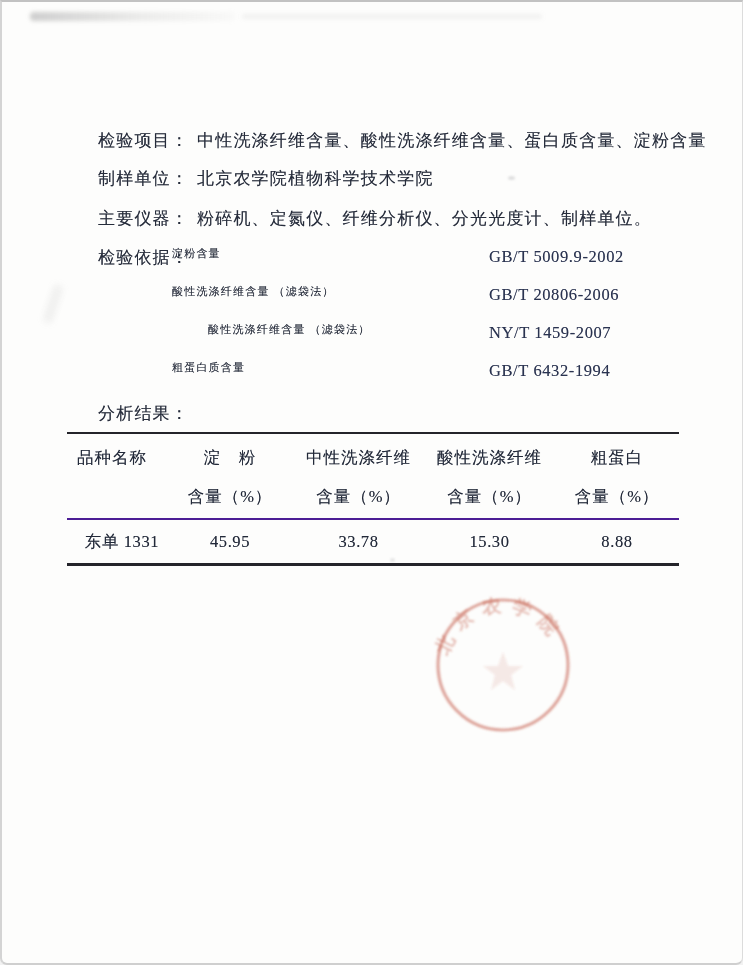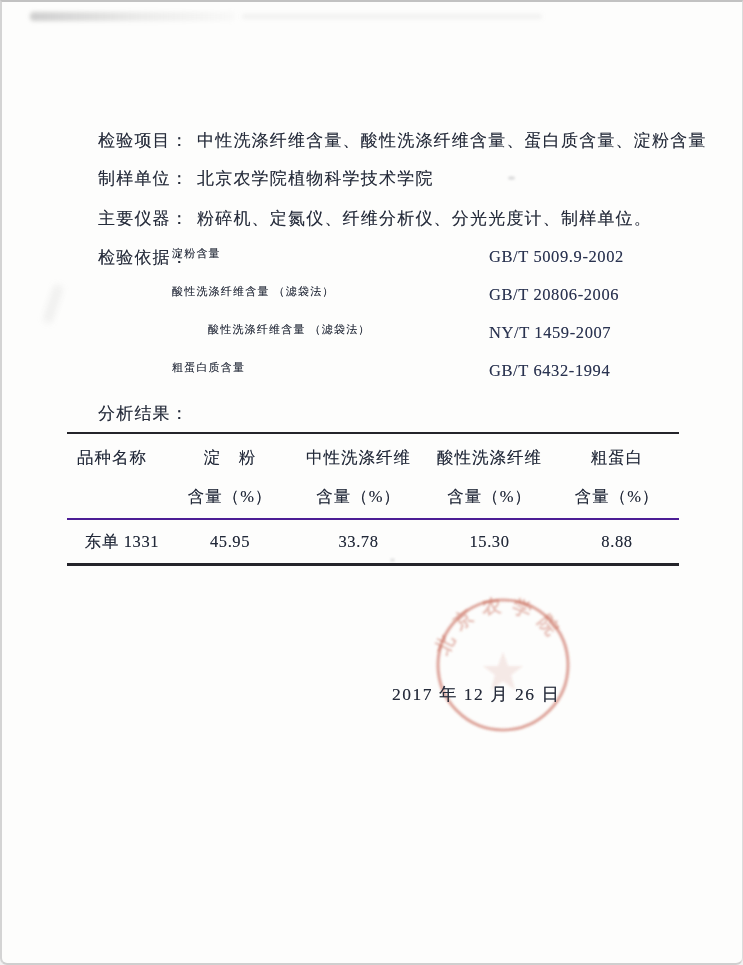--- a/index.html
+++ b/index.html
@@ -140,15 +140,14 @@
         </filter>
       <path id="sealArc" d="M 33 106 A 56 56 0 1 1 139 106" fill="none"></path>
     </defs>
     <circle cx="86" cy="85" r="65" fill="none" stroke="#c1543f" stroke-opacity="0.5" stroke-width="3.2" filter="url(#sblur)"></circle>
     <text font-size="19" font-weight="bold" fill="#c1543f" fill-opacity="0.38" filter="url(#sblur)" letter-spacing="9">
       <textPath href="#sealArc" startOffset="14%">北京农学院</textPath>
     </text>
     <polygon points="86,72 91,86 106,86 94,95 98,110 86,101 74,110 78,95 66,86 81,86" fill="#c1543f" fill-opacity="0.12" filter="url(#sblur)"></polygon>
   </svg>
 
-  <div class="footer-date">2017 年 12 月 26 日</div>
 
 </div>
 
 </body></html>

